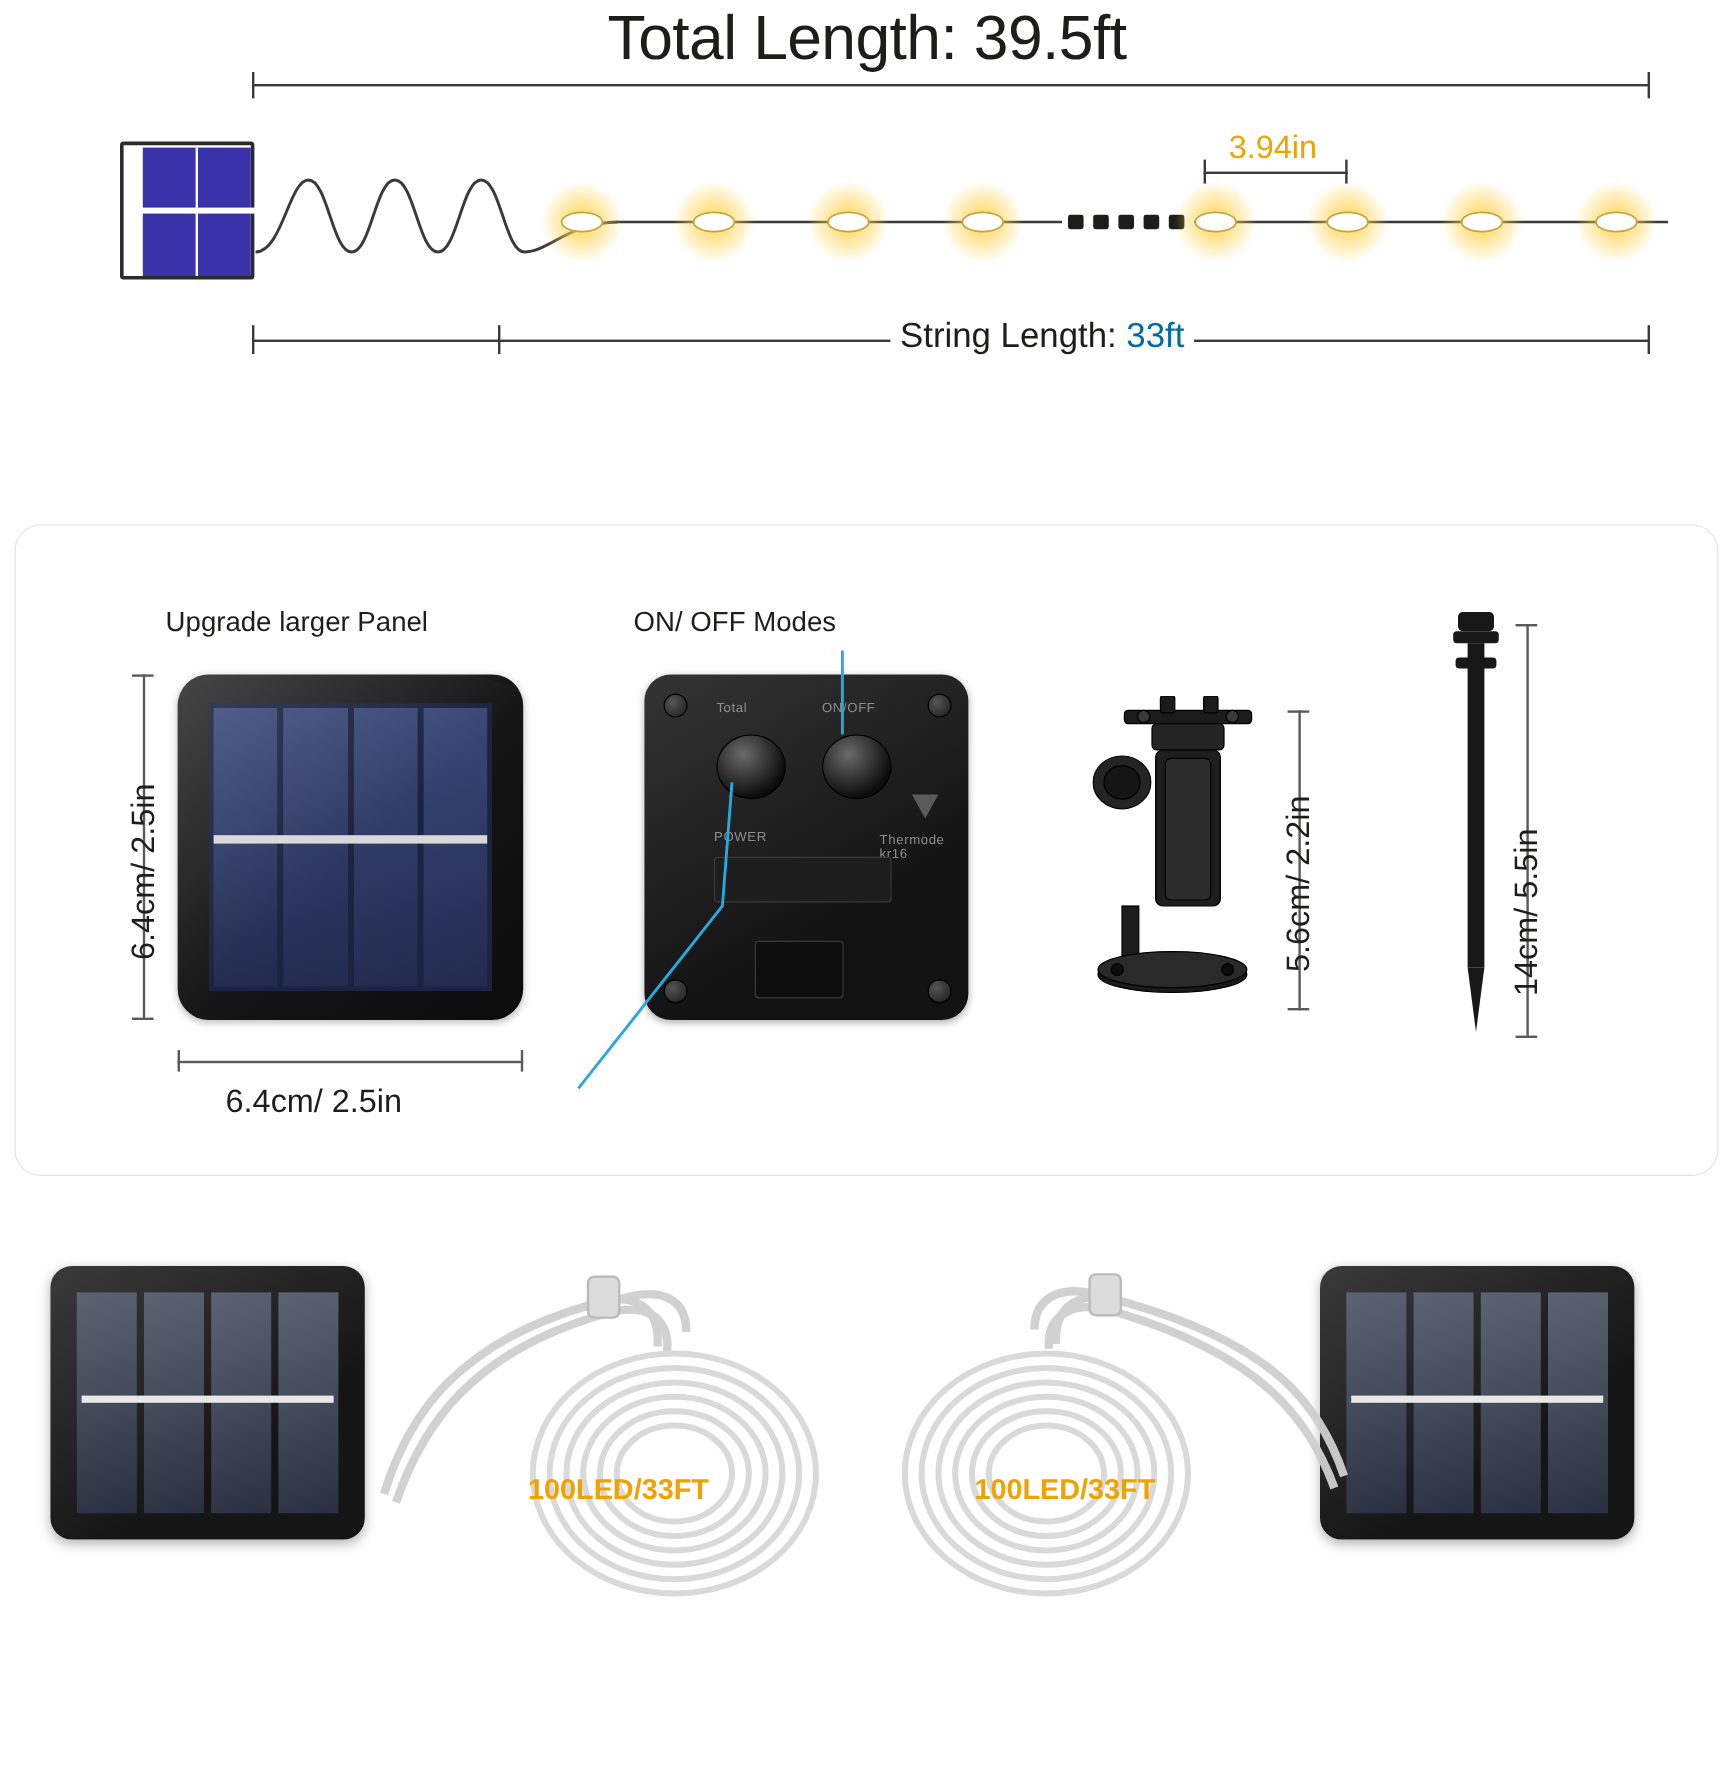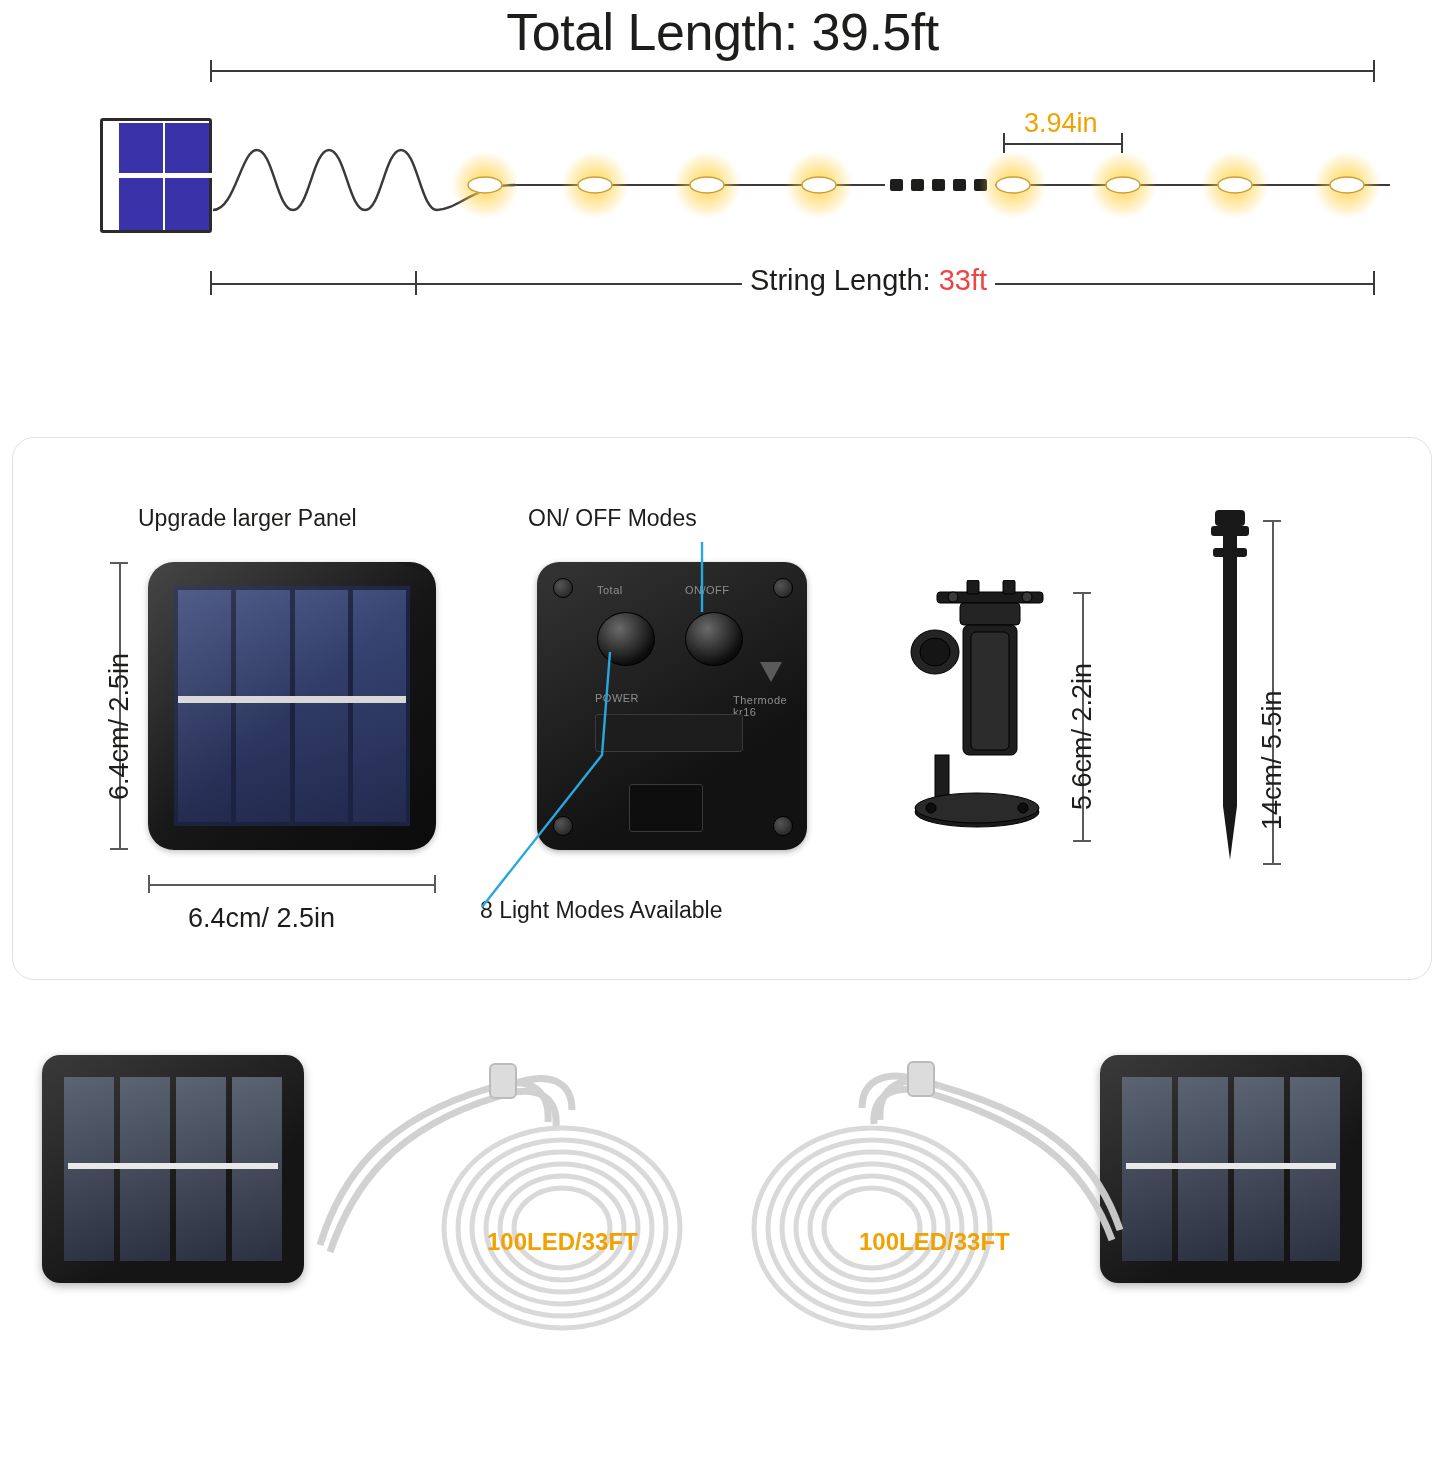--- a/index.html
+++ b/index.html
@@ -65,21 +65,21 @@
   #string-tick-r { top: 271px; left: 1373px; height: 24px; }
   .string-label {
     position: absolute;
     top: 264px;
     left: 742px;
     font-size: 29px;
     background: #fff;
     padding: 0 8px;
     color: #1d1d1b;
   }
-  .string-label .val { color: #ef4444; }
+  .string-label .val { color: #0369a1; }
 
   
   #ext-span { top: 283px; left: 210px; width: 206px; height: 2px; }
   #ext-tick-l { top: 271px; left: 210px; height: 24px; }
   .ext-label {
     position: absolute;
     top: 318px;
     left: 200px;
     font-size: 29px;
     line-height: 42px;
@@ -328,21 +328,20 @@
     top: 1030px;
     left: 300px;
     width: 840px;
     height: 340px;
   }
   .coil-label {
     position: absolute;
     font-size: 24px;
     color: #f0a202;
     font-weight: 600;
-    margin-left: 47px;
   }
   #coil-label-left { top: 1228px; left: 440px; }
   #coil-label-right { top: 1228px; left: 812px; }
 
   .bottom-title {
     position: absolute;
     top: 1395px;
     left: 0;
     width: 1445px;
     text-align: center;
@@ -437,21 +436,20 @@
   <div class="tick" id="string-tick-r"></div>
   <div class="string-label"><span>String Length: </span><span class="val">33ft</span></div>
 
   <div class="measure-line" id="ext-span"></div>
   <div class="tick" id="ext-tick-l"></div>
 
   <div class="card"></div>
 
   <div class="card-label" id="lbl-panel">Upgrade larger Panel</div>
   <div class="card-label" id="lbl-switch">ON/ OFF Modes</div>
-  <div class="card-label" id="lbl-modes">8 Light Modes Available</div>
 
   <div class="prod-panel">
     <div class="inner">
         <i></i>
         <i></i>
         <i></i>
         <i></i>
       </div>
     <div class="bar"></div>
     <div class="gloss"></div>

